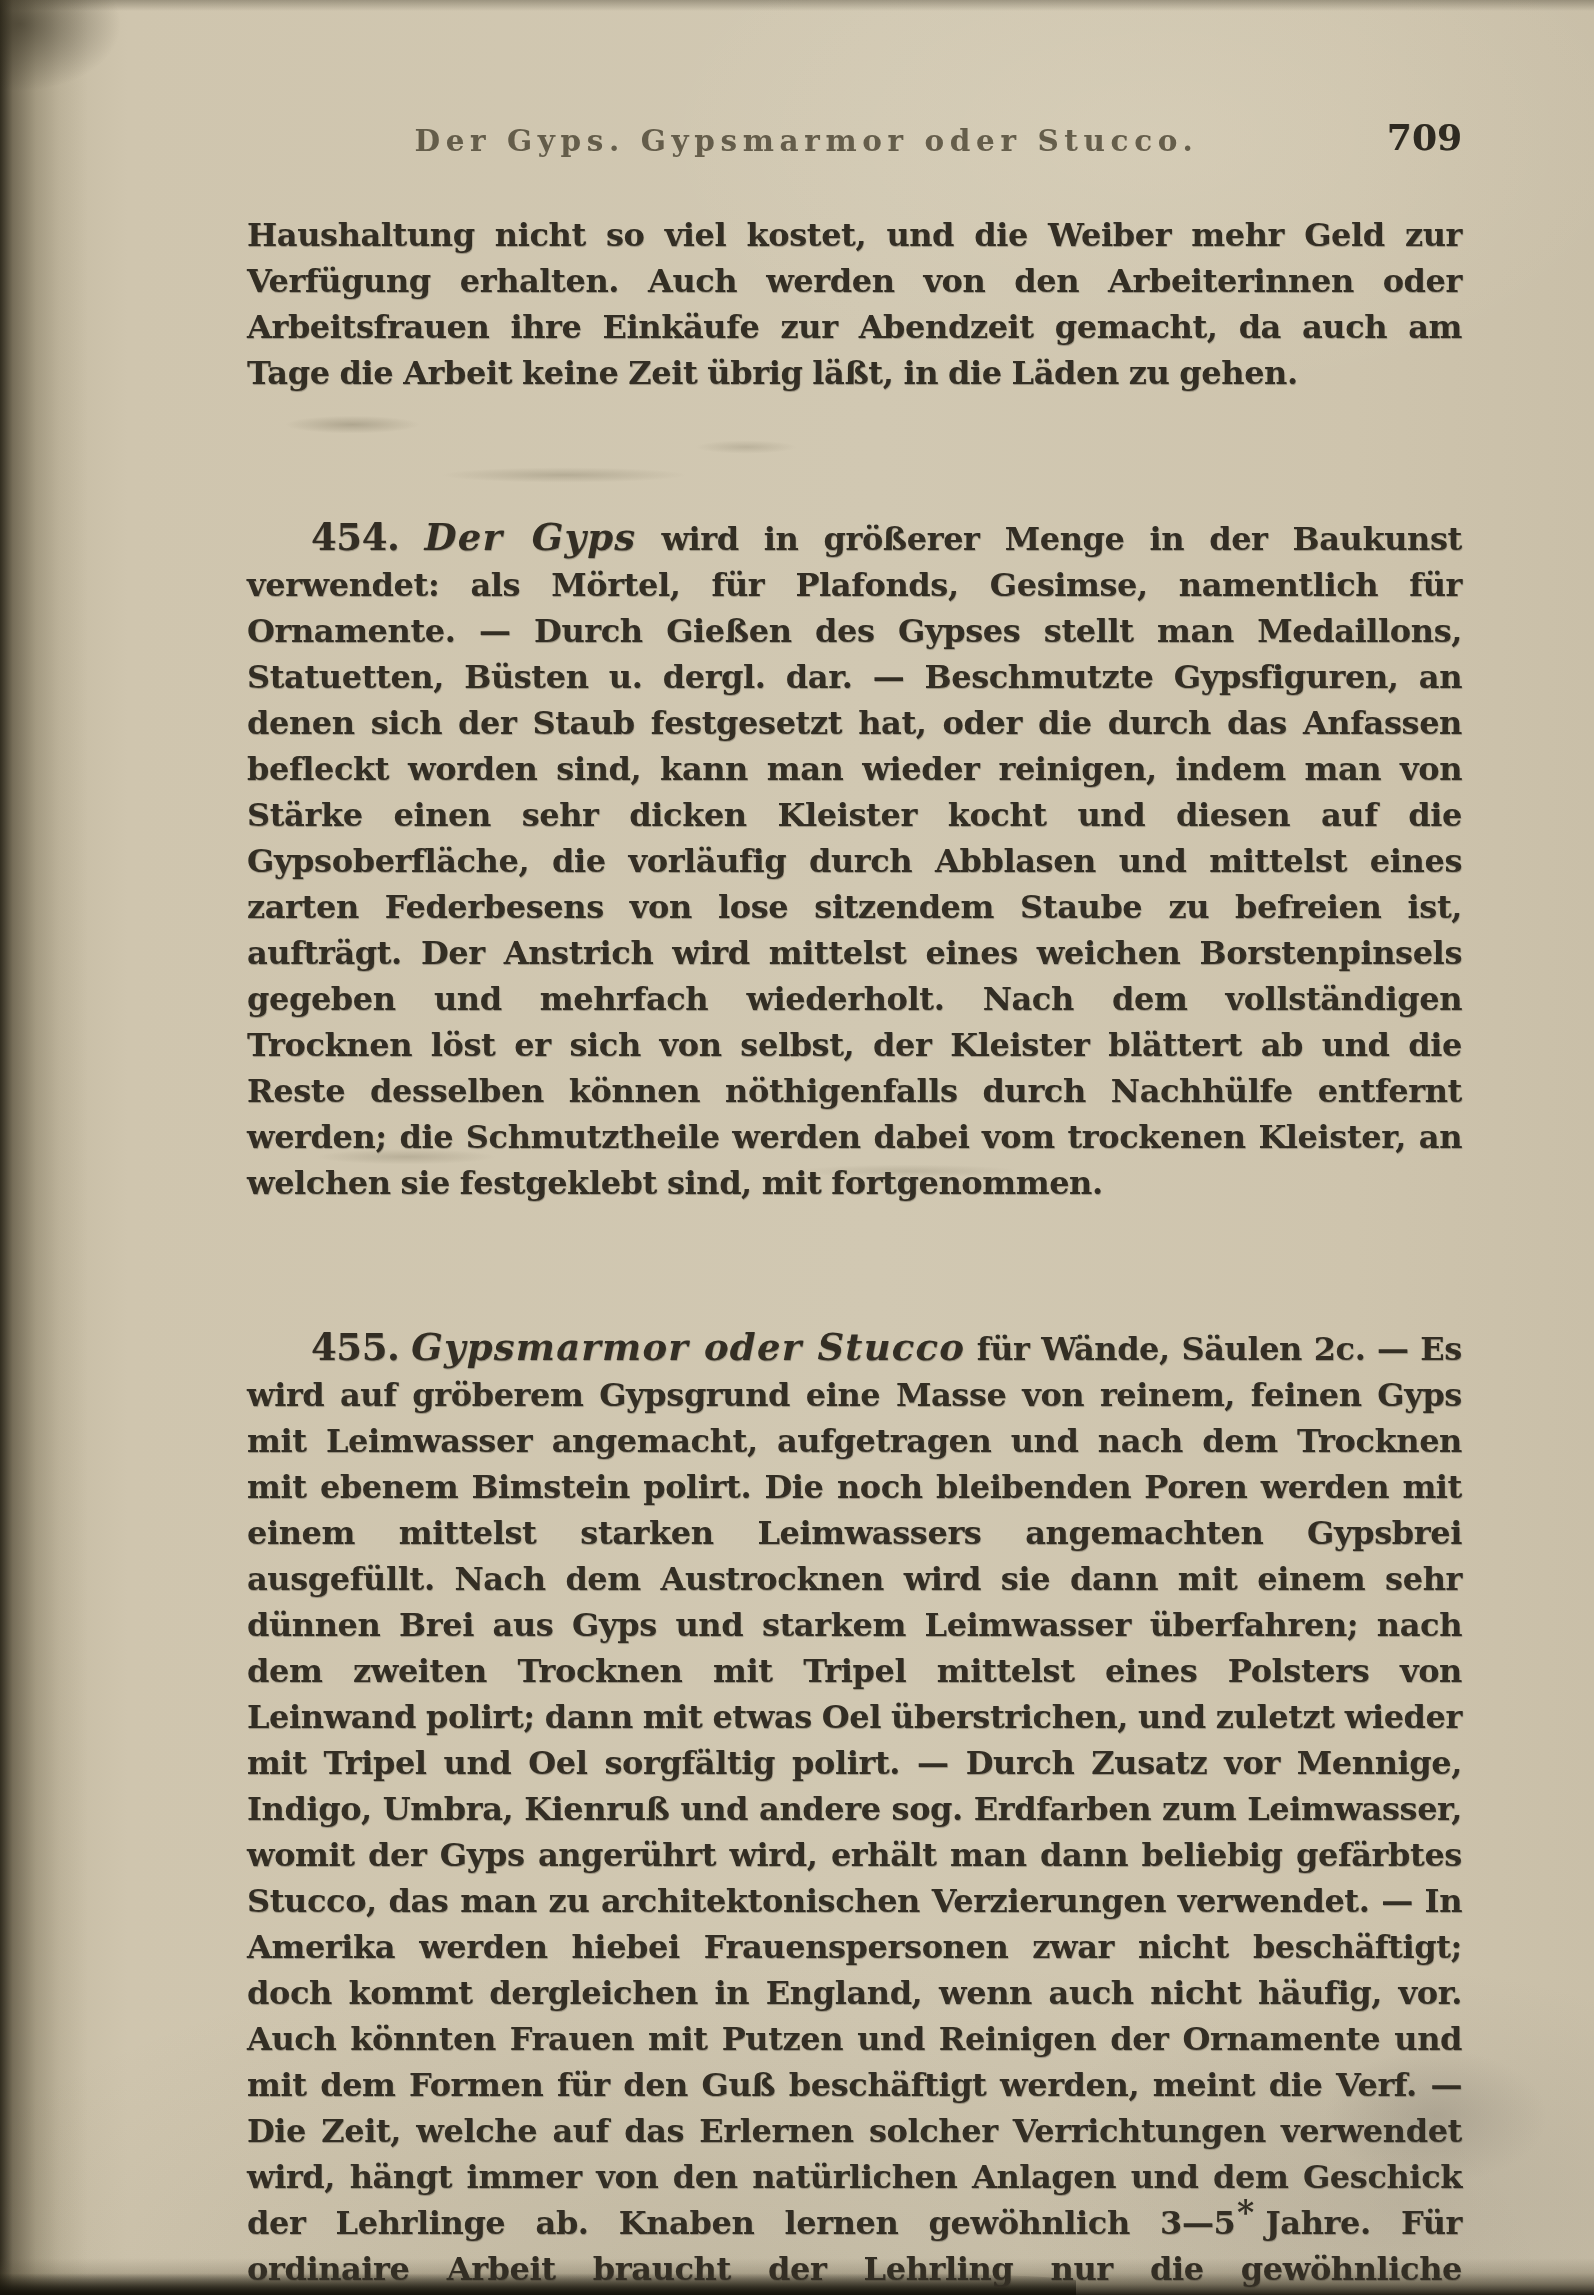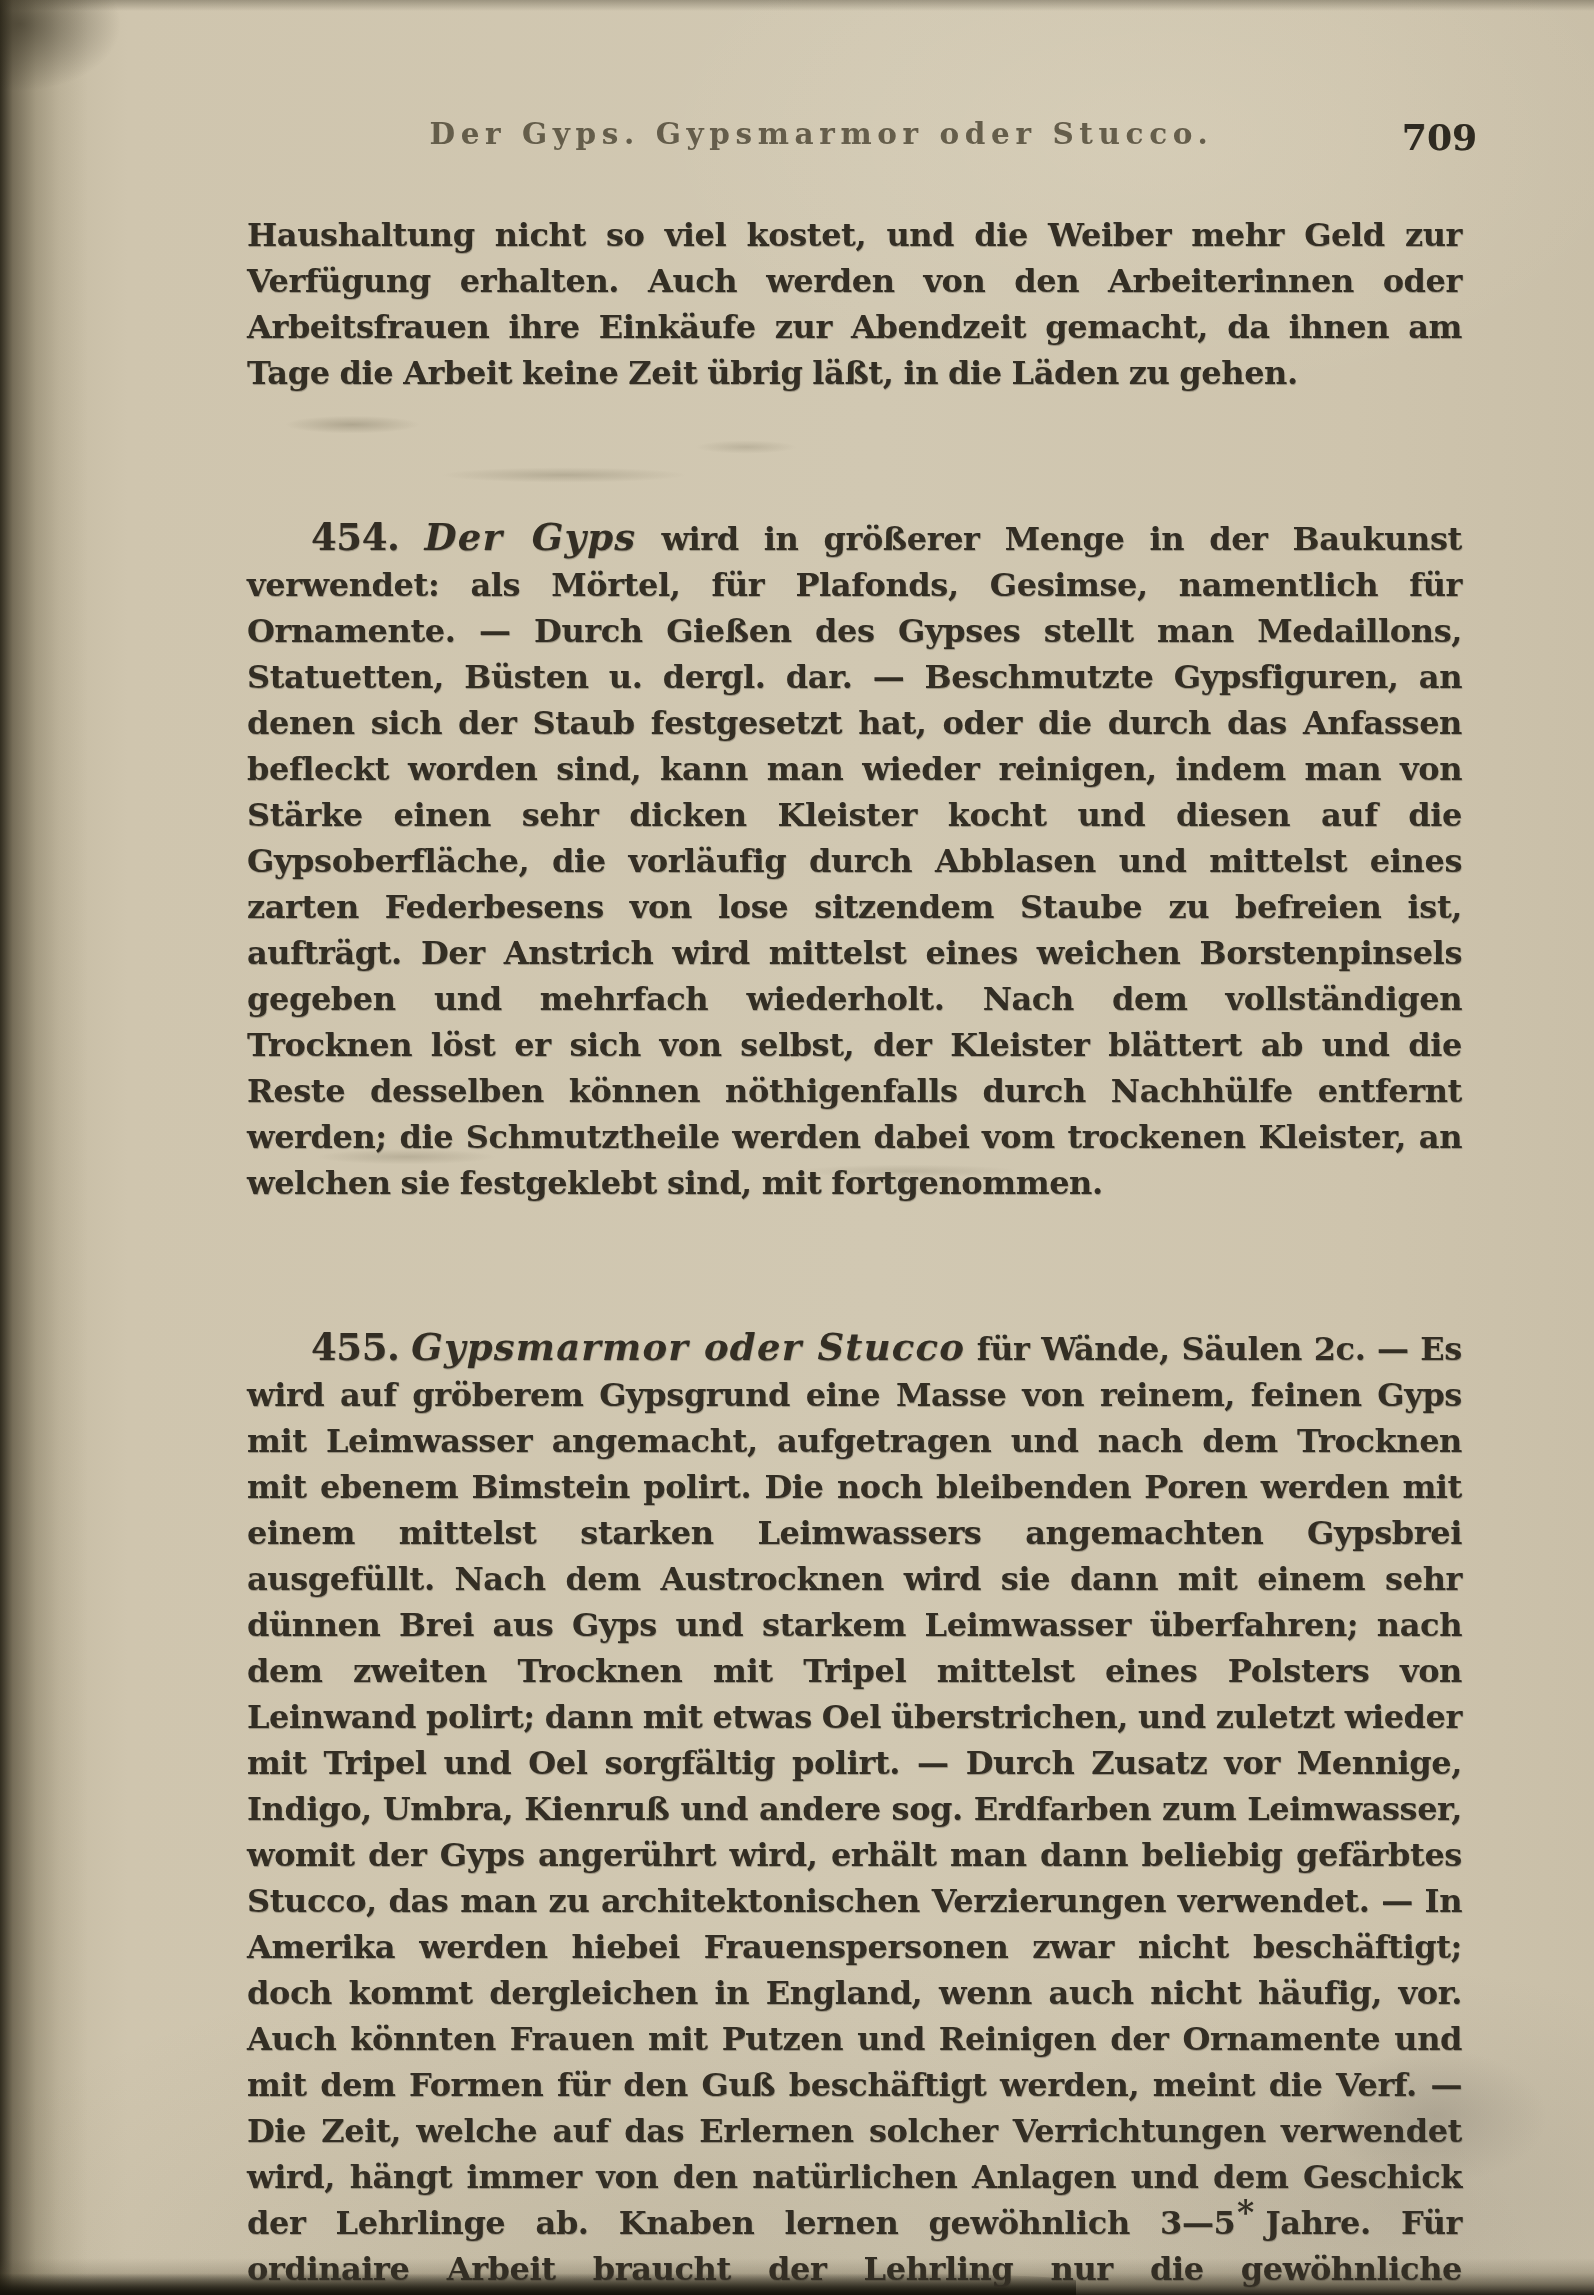--- a/index.html
+++ b/index.html
@@ -64,22 +64,22 @@
     background:
       radial-gradient(ellipse 128px 11px at 15% 40%, rgba(100,92,70,0.22), transparent 70%),
       radial-gradient(ellipse 159px 9.6px at 60% 60%, rgba(100,92,70,0.18), transparent 70%);
   }
   .stain-3 {
     position: absolute; right: 24px; bottom: 96px; width: 335px; height: 207px;
     background: radial-gradient(ellipse 159px 96px at 60% 60%, rgba(110,105,95,0.25), transparent 70%);
   }
   
   .running-header {
-    position: absolute; top: 116px; left: 262px; width: 1215px;
-    display: flex; align-items: flex-start;
+    position: absolute; top: 116px; left: 247px; width: 1215px;
+    display: flex; align-items: flex-end;
   }
   .rh-title {
     flex: 1 1 auto;
     text-align: center;
     font-size: 29.5px;
     font-weight: bold;
     letter-spacing: 5.6px;
     color: #564f3d;
     filter: blur(0.6px);
     opacity: 0.88;
@@ -131,21 +131,21 @@
   <div class="stain-2"></div>
   <div class="stain-3"></div>
 
   <header class="running-header">
     <span class="rh-title">Der Gyps. Gypsmarmor oder Stucco.</span>
     <span class="rh-page">709</span>
   </header>
 
   <main class="text-block">
 
-    <p class="para continuation">Haushaltung nicht so viel kostet, und die Weiber mehr Geld zur Verfügung erhalten. Auch werden von den Arbeiterinnen oder Arbeitsfrauen ihre Einkäufe zur Abendzeit gemacht, da ihnen am Tage die Arbeit keine Zeit übrig läßt, in die Läden zu gehen.</p>
+    <p class="para continuation">Haushaltung nicht so viel kostet, und die Weiber mehr Geld zur Verfügung erhalten. Auch werden von den Arbeiterinnen oder Arbeitsfrauen ihre Einkäufe zur Abendzeit gemacht, da auch am Tage die Arbeit keine Zeit übrig läßt, in die Läden zu gehen.</p>
 
     <p class="para section"><span class="sec-num">454.</span> <span class="sec-title">Der Gyps</span> <span class="sec-body">wird in größerer Menge in der Baukunst verwendet: als Mörtel, für Plafonds, Gesimse, namentlich für Ornamente. — Durch Gießen des Gypses stellt man Medaillons, Statuetten, Büsten u. dergl. dar. — Beschmutzte Gypsfiguren, an denen sich der Staub festgesetzt hat, oder die durch das Anfassen befleckt worden sind, kann man wieder reinigen, indem man von Stärke einen sehr dicken Kleister kocht und diesen auf die Gypsoberfläche, die vorläufig durch Abblasen und mittelst eines zarten Federbesens von lose sitzendem Staube zu befreien ist, aufträgt. Der Anstrich wird mittelst eines weichen Borstenpinsels gegeben und mehrfach wiederholt. Nach dem vollständigen Trocknen löst er sich von selbst, der Kleister blättert ab und die Reste desselben können nöthigenfalls durch Nachhülfe entfernt werden; die Schmutztheile werden dabei vom trockenen Kleister, an welchen sie festgeklebt sind, mit fortgenommen.</span></p>
 
     <p class="para section"><span class="sec-num">455.</span> <span class="sec-title">Gypsmarmor oder Stucco</span> <span class="sec-body">für Wände, Säulen 2c. — Es wird auf gröberem Gypsgrund eine Masse von reinem, feinen Gyps mit Leimwasser angemacht, aufgetragen und nach dem Trocknen mit ebenem Bimstein polirt. Die noch bleibenden Poren werden mit einem mittelst starken Leimwassers angemachten Gypsbrei ausgefüllt. Nach dem Austrocknen wird sie dann mit einem sehr dünnen Brei aus Gyps und starkem Leimwasser überfahren; nach dem zweiten Trocknen mit Tripel mittelst eines Polsters von Leinwand polirt; dann mit etwas Oel überstrichen, und zuletzt wieder mit Tripel und Oel sorgfältig polirt. — Durch Zusatz vor Mennige, Indigo, Umbra, Kienruß und andere sog. Erdfarben zum Leimwasser, womit der Gyps angerührt wird, erhält man dann beliebig gefärbtes Stucco, das man zu architektonischen Verzierungen verwendet. — In Amerika werden hiebei Frauenspersonen zwar nicht beschäftigt; doch kommt dergleichen in England, wenn auch nicht häufig, vor. Auch könnten Frauen mit Putzen und Reinigen der Ornamente und mit dem Formen für den Guß beschäftigt werden, meint die Verf. — Die Zeit, welche auf das Erlernen solcher Verrichtungen verwendet wird, hängt immer von den natürlichen Anlagen und dem Geschick der Lehrlinge ab. Knaben lernen gewöhnlich 3—5 Jahre. Für ordinaire Arbeit braucht der Lehrling nur die gewöhnliche Qualifikation mitzubringen. Aber für das Modelliren 2c. sind Vorkenntnisse des Zeichnens nöthig. — Zehn Stunden ist die gewöhnliche tägliche Arbeitsdauer. — Sommer und Herbst sind die besten Arbeitszeiten.</span></p>
 
   </main>
 
   <div class="signature">*</div>
 
 </div>

